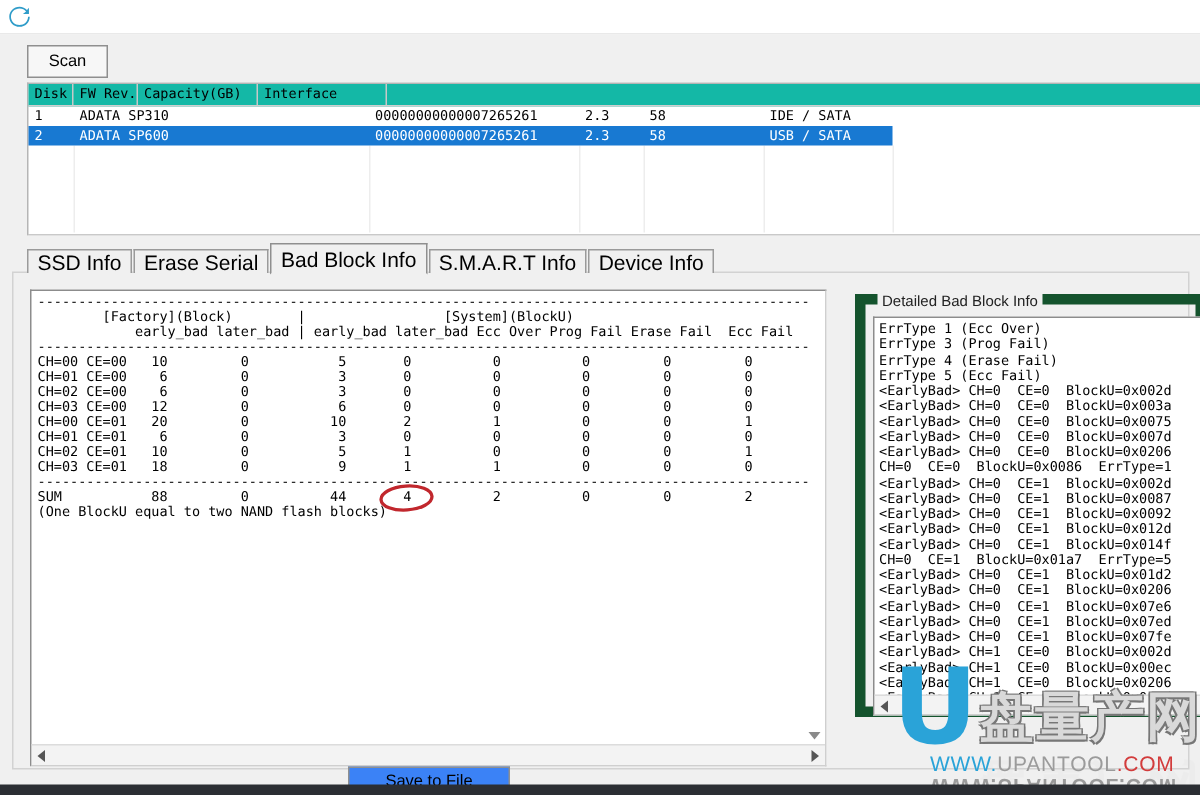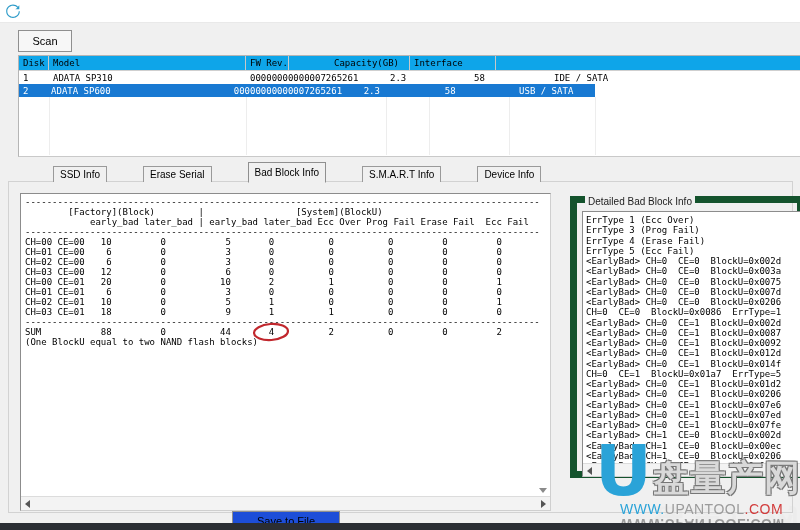--- a/index.html
+++ b/index.html
@@ -11,32 +11,32 @@
   .titlebar .app-icon{width:14px;height:14px;margin:0 6px 0 6px;}
   .titlebar .title-text{font-size:11px;color:#1a1a1a;}
   
   .btn{background:#f7f7f7;border:1px solid #8f8f8f;font-size:11px;text-align:center;
        display:flex;align-items:center;justify-content:center;}
   #scan-btn{position:absolute;left:18px;top:30px;width:52px;height:20px;}
   
   .dev-table{position:absolute;left:18px;top:55px;width:782px;height:100px;background:#fff;
              border-top:1px solid #b5b5b5;border-left:1px solid #b5b5b5;border-bottom:1px solid #c9c9c9;
              font-family:"DejaVu Sans Mono",monospace;font-size:9px;}
-  .dev-header{display:flex;height:14px;background:#0ea5e9;border-bottom:1px solid #cfcfcf;align-items:center;}
+  .dev-header{display:flex;height:14px;background:#14b8a6;border-bottom:1px solid #cfcfcf;align-items:center;}
   .dev-header .hc{height:100%;display:flex;align-items:center;padding-left:4px;box-sizing:border-box;
                   border-right:1px solid #c8c8c8;overflow:hidden;white-space:nowrap;}
   .dev-row{display:flex;height:13px;align-items:center;position:relative;z-index:2;}
   .dev-row .c{padding-left:4px;box-sizing:border-box;overflow:hidden;white-space:nowrap;}
   .dev-row.selected{background:#1879d2;color:#fff;width:576px;}
-  .w0{width:30px;}.w1{width:197px;}.w2{width:140px;}.w3{width:43px;}.w4{width:80px;margin-left:41px;}.w5{width:86px;}.wf{flex:1;}
+  .w0{width:30px;}.w1{width:197px;}.w2{width:140px;}.w3{width:43px;}.w4{width:80px;}.w5{width:86px;}.wf{flex:1;}
   .gridline{position:absolute;top:41px;bottom:1px;width:1px;background:#ededed;z-index:1;}
   
   .tabbar{position:absolute;left:18px;top:164px;height:18px;display:flex;align-items:flex-end;z-index:5;}
-  .tab{height:15px;padding:0 6px;font-size:10px;display:flex;align-items:center;background:#f0f0f0;
-       border:1px solid #9a9a9a;border-bottom:none;margin-right:1px;white-space:nowrap;margin-left:35px;}
+  .tab{height:15px;padding:0 6px;font-size:14px;display:flex;align-items:center;background:#f0f0f0;
+       border:1px solid #9a9a9a;border-bottom:none;margin-right:1px;white-space:nowrap;}
   .tab.active{height:19px;background:#f0f0f0;border:1px solid #8f8f8f;border-bottom:1px solid #f0f0f0;
               position:relative;top:1px;z-index:6;}
   .tabpage{position:absolute;left:8px;top:181px;width:783px;height:330px;background:#f0f0f0;
            border:1px solid #d2d2d2;z-index:4;}
   
   .report-panel{position:absolute;left:20px;top:193px;width:531px;height:318px;background:#fff;
                 border:1px solid #8c8c8c;border-right-color:#cfcfcf;border-bottom-color:#cfcfcf;
                 box-sizing:border-box;z-index:5;overflow:hidden;}
   .report-panel pre{position:absolute;left:4px;top:3px;margin:0;font-family:"DejaVu Sans Mono",monospace;
                     font-size:9px;line-height:10px;color:#000;}
@@ -52,21 +52,21 @@
             box-sizing:border-box;z-index:5;margin-left:14px;}
   .groupbox-title{position:absolute;left:8px;top:-7px;background:#f0f0f0;padding:0 3px;font-size:10px;color:#222;}
   .listbox{position:absolute;left:5px;top:8px;width:240px;height:266px;background:#fff;
            border:1px solid #8c8c8c;border-right-color:#cfcfcf;border-bottom-color:#cfcfcf;
            box-sizing:border-box;overflow:hidden;}
   .listbox pre{position:absolute;left:3px;top:3px;margin:0;font-family:"DejaVu Sans Mono",monospace;
                font-size:9px;line-height:10.25px;color:#000;}
   
   .annotation-svg{position:absolute;left:228px;top:128px;z-index:9;}
   
-  #save-btn{position:absolute;left:232px;top:511px;width:106px;height:18px;z-index:10;background:#1d4ed8;}
+  #save-btn{position:absolute;left:232px;top:511px;width:106px;height:18px;z-index:10;background:#3b82f6;}
   
   .watermark{position:absolute;left:545px;top:440px;width:255px;height:90px;z-index:50;pointer-events:none;}
   .wm-logo{position:absolute;left:50px;top:0px;font-size:70px;font-weight:800;color:#2aa3d8;
            font-family:"DejaVu Sans",sans-serif;line-height:62px;}
   .wm-cn{position:absolute;left:108px;top:14px;font-size:36px;font-weight:bold;letter-spacing:1px;
          color:#d9d9d9;text-shadow:1px 1px 0 #777,-1px -1px 0 #777,1px -1px 0 #777,-1px 1px 0 #777;
          font-family:"DejaVu Sans",sans-serif;white-space:nowrap;}
   .wm-url{position:absolute;left:75px;top:61px;font-size:14px;font-weight:normal;letter-spacing:0.5px;white-space:nowrap;}
   .wm-url .blue{color:#2aa3d8;}.wm-url .gray{color:#9b9b9b;}.wm-url .red{color:#d23c3c;}
   .wm-reflect{position:absolute;left:75px;top:76px;font-size:14px;font-weight:bold;letter-spacing:0.5px;
@@ -86,21 +86,20 @@
   </svg>
 </div>
 
 <div class="btn" id="scan-btn">
   <span>Scan</span>
 </div>
 
 <div class="dev-table">
   <div class="dev-header">
     <div class="hc w0">Disk</div>
-    <div class="hc w1">Model</div>
     <div class="hc w3">FW Rev.</div>
     <div class="hc w4">Capacity(GB)</div>
     <div class="hc w5">Interface</div>
     <div class="hc wf" style="border-right:none;"></div>
   </div>
   <div class="dev-row">
     <div class="c w0">1</div>
     <div class="c w1">ADATA SP310</div>
     <div class="c w2">00000000000007265261</div>
     <div class="c w3">2.3</div>

